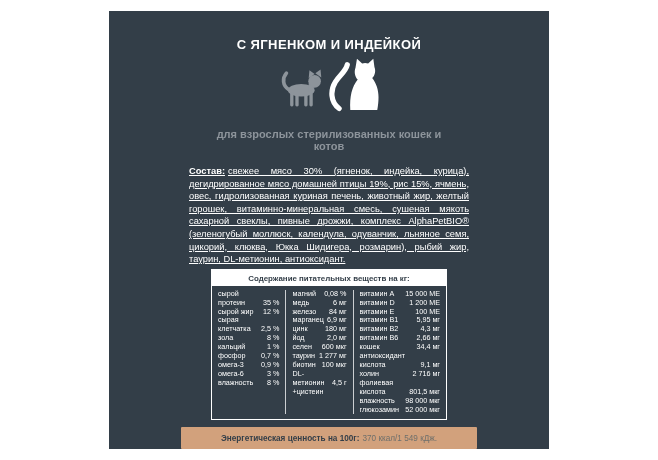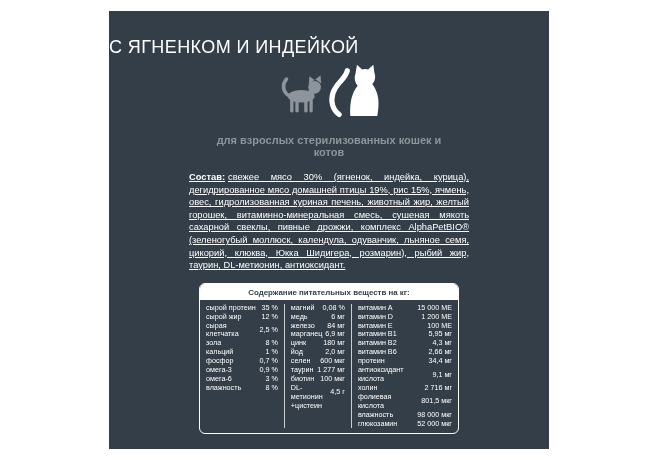--- a/index.html
+++ b/index.html
@@ -11,23 +11,24 @@
   }
   .card{
     box-sizing:border-box;
     width:440px;height:438px;
     margin:11px auto 0;
     background:var(--card-background,#333e48);
     padding-top:26px;
     overflow:hidden;
   }
   .flavor-title{
+    text-align:center;
     color:var(--text-white,#fff);
-    font-weight:400;
-    font-size:18px;
+    font-weight:700;
+    font-size:13px;
     letter-spacing:.4px;
   }
   .cats{
     display:flex;justify-content:center;align-items:flex-end;
     height:58px;margin-top:2px;gap:3px;
   }
   .small-cat{color:var(--muted-gray,#8d949b);margin-bottom:2px;}
   .large-cat{color:var(--text-white,#fff);}
   .subtitle{
     margin:16px auto 0;max-width:238px;
@@ -38,40 +39,40 @@
   .composition{
     width:280px;margin:13px auto 0;
     color:var(--text-white,#fff);
     font-size:9.3px;line-height:12.6px;
     text-align:justify;
     text-decoration:underline;
   }
   .comp-label{font-weight:700;margin-right:3px;}
   .ntable{
     box-sizing:border-box;
-    width:260px;margin:11px auto 0;
+    width:236px;margin:3px auto 0;
     border:1px solid #ffffff;
-    border-radius:6px;
+    border-radius:0;
     overflow:hidden;
   }
   .ntable-header{
     background:#ffffff;
     color:var(--card-background,#333e48);
     font-weight:700;font-size:7.9px;
     text-align:center;
     padding:4px 0 3px;
   }
   .ntable-body{display:flex;align-items:stretch;padding:4px 0 5px;}
   .ncol{box-sizing:border-box;padding:0 6px;}
   .ncol + .ncol{border-left:1px solid rgba(255,255,255,.75);}
   .ncol0{width:96px;}
   .ncol1{width:75px;}
   .ncol2{width:123px;}
   .nrow{
-    display:flex;justify-content:space-between;align-items:center;
+    display:flex;justify-content:space-between;align-items:flex-end;
     color:var(--text-white,#fff);
     font-size:7.2px;line-height:8.9px;
   }
   .nlabel{flex:1 1 auto;padding-right:3px;}
   .nvalue{flex:0 0 auto;white-space:nowrap;text-align:right;}
   .energy{
     box-sizing:border-box;
     width:296px;height:22px;margin:7px auto 0;
     background:var(--energy-bar-background,#d2a17c);
     border-radius:1px;
@@ -221,21 +222,21 @@
           </div>
           <div class="nrow">
             <span class="nlabel">витамин В2</span>
             <span class="nvalue">4,3 мг</span>
           </div>
           <div class="nrow">
             <span class="nlabel">витамин В6</span>
             <span class="nvalue">2,66 мг</span>
           </div>
           <div class="nrow">
-            <span class="nlabel">протеин</span>
+            <span class="nlabel">кошек</span>
             <span class="nvalue">34,4 мг</span>
           </div>
           <div class="nrow">
             <span class="nlabel">антиоксидант кислота</span>
             <span class="nvalue">9,1 мг</span>
           </div>
           <div class="nrow">
             <span class="nlabel">холин</span>
             <span class="nvalue">2 716 мг</span>
           </div>
@@ -248,14 +249,18 @@
             <span class="nvalue">98 000 мкг</span>
           </div>
           <div class="nrow">
             <span class="nlabel">глюкозамин</span>
             <span class="nvalue">52 000 мкг</span>
           </div>
         </div>
     </div>
   </div>
 
+  <div class="energy">
+    <span class="energy-label">Энергетическая ценность на 100г:</span>
+    <span class="energy-value">370 ккал/1 549 кДж.</span>
+  </div>
 
 </div>
 
 </body></html>

